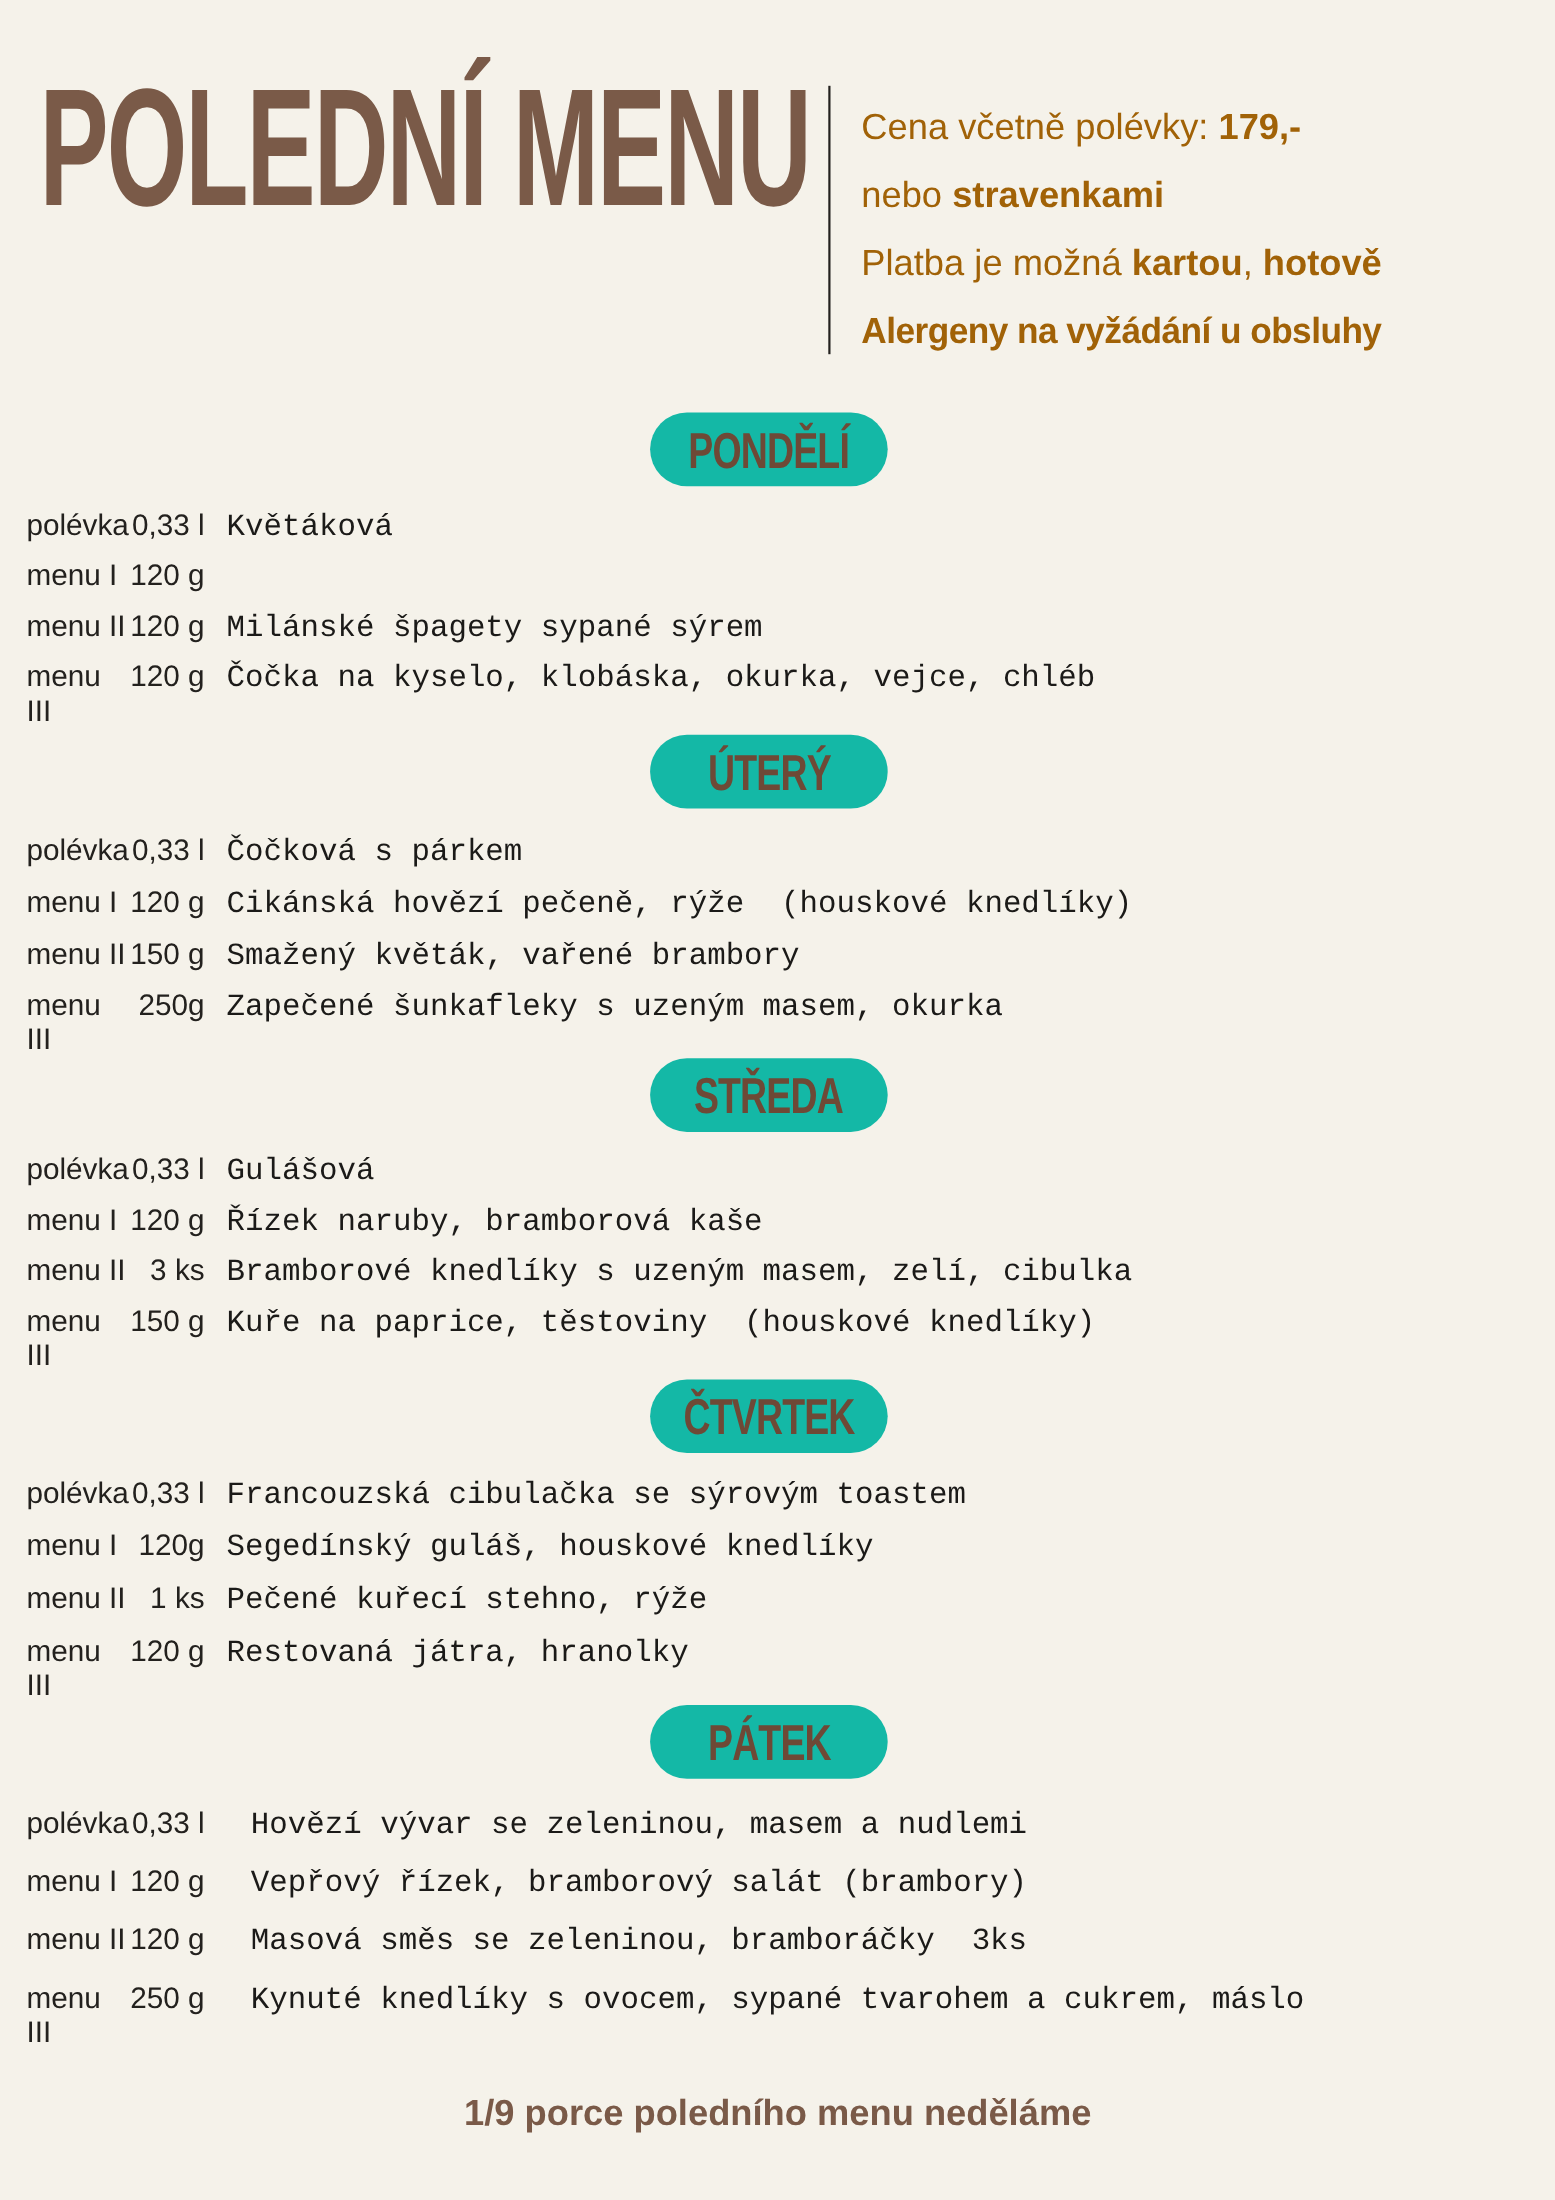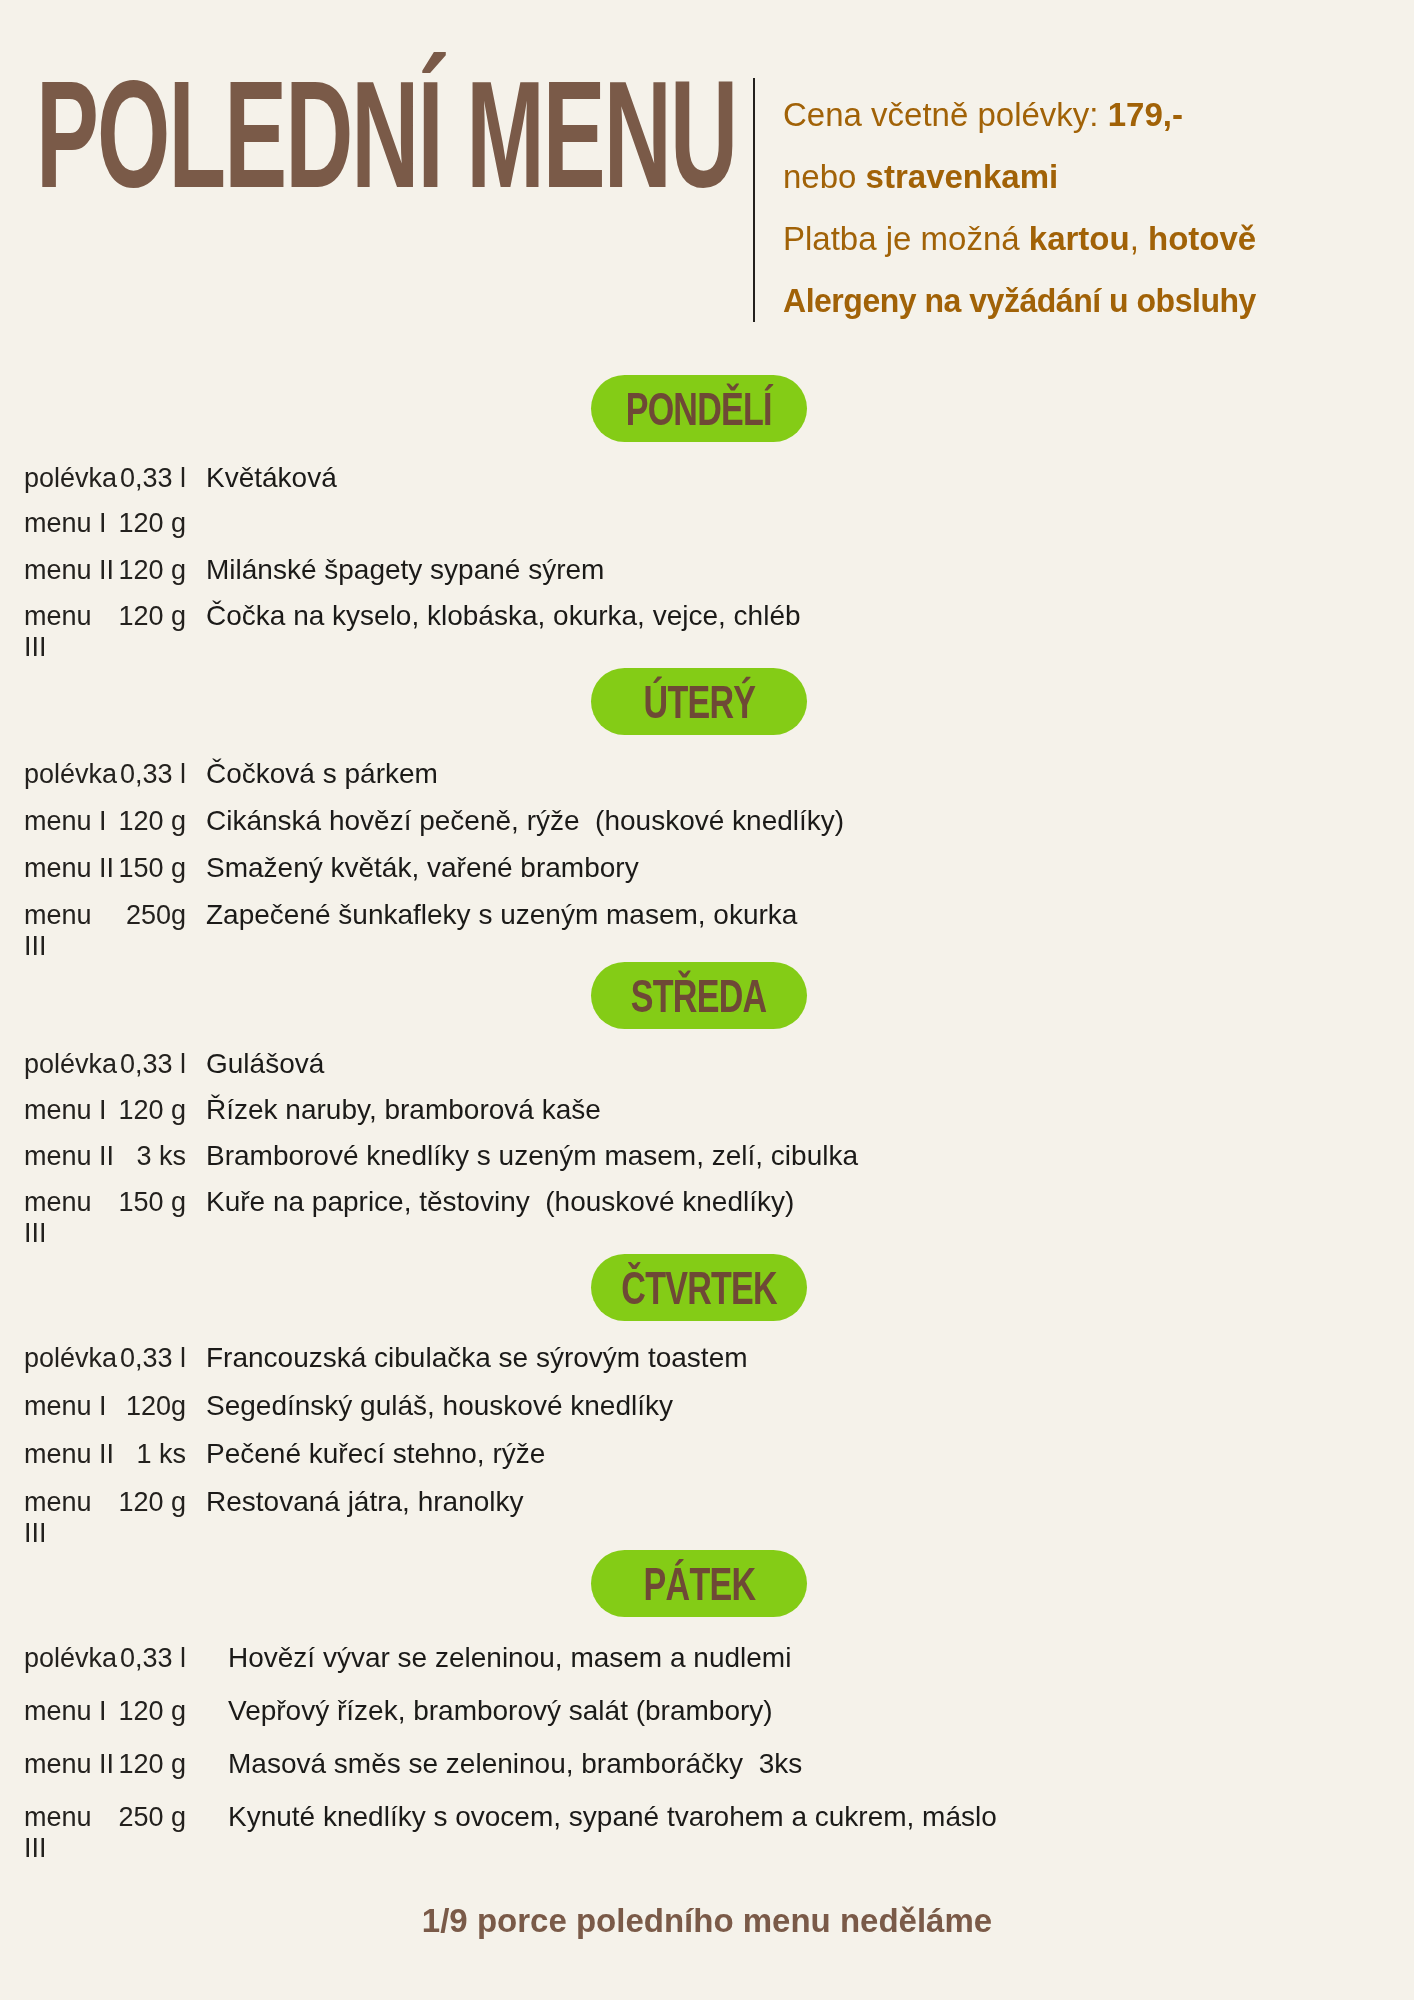--- a/index.html
+++ b/index.html
@@ -35,36 +35,36 @@
   }
   .info-block strong { font-weight: 700; }
   .info-allergens {
     font-weight: 800; letter-spacing: -0.5px;
     transform: scaleX(0.97); transform-origin: left center;
   }
 
   
   .day-badge {
     position: absolute; left: 591px; width: 216px; height: 67px;
-    background: #84cc16; border-radius: 34px;
+    background: #14b8a6; border-radius: 34px;
     display: flex; align-items: center; justify-content: center;
   }
   .day-badge .day-label {
     font-size: 46px; font-weight: 800; color: #6e4936;
     letter-spacing: -1px; white-space: nowrap;
     transform: scaleX(0.74); transform-origin: center;
   }
   .rows { position: absolute; left: 0; right: 20px; }
   .menu-row {
     display: flex; align-items: baseline;
     font-size: 27px;
   }
   .menu-row .row-label { width: 116px; padding-left: 24px; flex: 0 0 auto; color: #23211e; }
   .menu-row .row-qty   { width: 70px;  flex: 0 0 auto; text-align: right; color: #23211e; }
-  .menu-row .row-dish  { margin-left: 20px; font-size: 28px; color: #1b1a18; white-space: pre; }
+  .menu-row .row-dish  { margin-left: 20px; font-size: 28px; color: #1b1a18; white-space: pre; font-family: Liberation Mono, monospace; }
   .day-fri .row-dish   { margin-left: 42px; }
 
   .mon .menu-row { height: 46px; }
   .tue .menu-row { height: 47px; }
   .wed .menu-row { height: 46px; }
   .thu .menu-row { height: 48px; }
   .fri .menu-row { height: 53px; }
 
   
   .footer-note {

